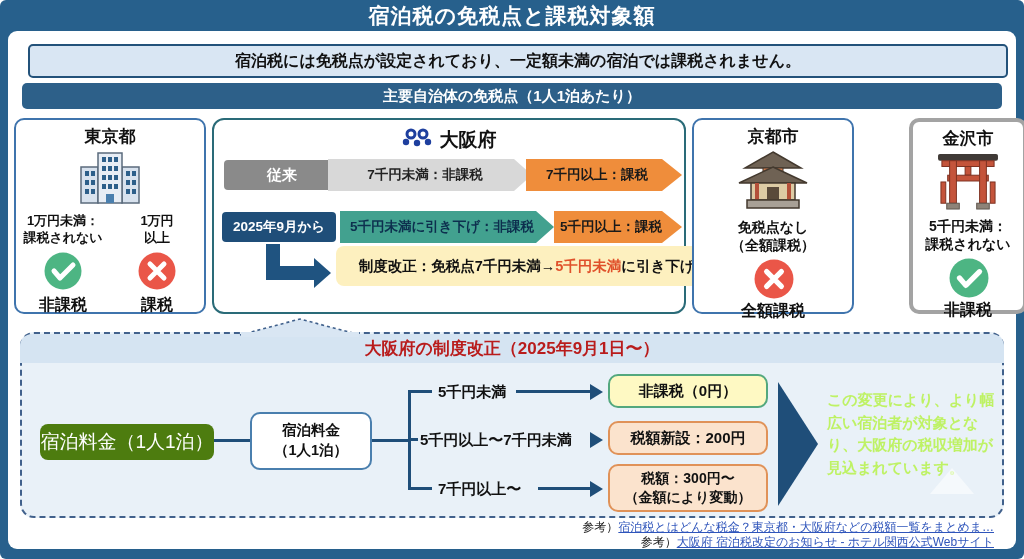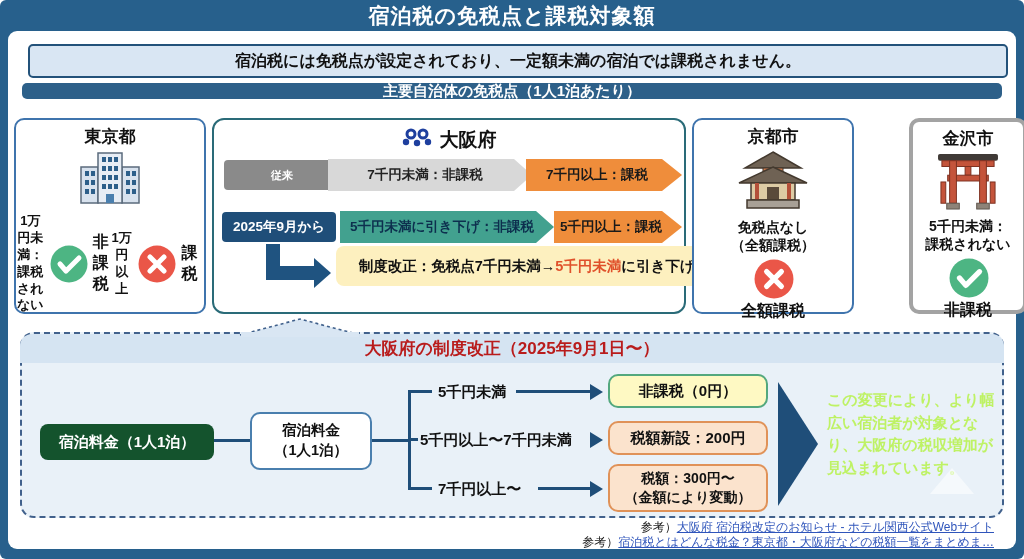--- a/index.html
+++ b/index.html
@@ -3,43 +3,43 @@
 <meta charset="utf-8">
 <style>
   html,body{margin:0;padding:0;}
   body{font-family:"Liberation Sans","DejaVu Sans",sans-serif;}
   .frame{position:relative;width:1024px;height:559px;background:#27608c;overflow:hidden;border-radius:6px;}
   .app-title{position:absolute;top:0;left:0;width:1024px;height:31px;display:flex;align-items:center;justify-content:center;
     color:#ffffff;font-size:21px;font-weight:bold;letter-spacing:1px;}
   .inner{position:absolute;left:8px;top:31px;width:1008px;height:518px;background:#ffffff;border-radius:9px;}
   .banner-intro{position:absolute;left:28px;top:44px;width:976px;height:30px;background:#d9e6f3;border:2px solid #23527a;
     border-radius:5px;display:flex;align-items:center;justify-content:center;font-size:16px;font-weight:bold;color:#111;}
-  .banner-section{position:absolute;left:22px;top:83px;width:980px;height:16px;background:#2d6089;border-radius:5px;
+  .banner-section{position:absolute;left:22px;top:83px;width:980px;height:26px;background:#2d6089;border-radius:5px;
     display:flex;align-items:center;justify-content:center;font-size:15px;font-weight:bold;color:#fff;}
 
   
   .card{position:absolute;top:118px;height:196px;background:#fff;border-radius:10px;box-sizing:border-box;}
   .card-col{display:flex;flex-direction:column;align-items:center;}
   .card-title{font-size:17px;font-weight:bold;color:#111;margin-top:5px;}
   .card-tokyo{left:14px;width:192px;border:2px solid #3f74ad;}
   .card-kyoto{left:692px;width:162px;border:2px solid #3f74ad;}
   .card-kanazawa{left:909px;width:118px;border:4px solid #a3a3a3;}
   .card-osaka{left:212px;width:474px;border:2px solid #2a6b78;border-radius:12px;}
   .cond{font-size:13px;font-weight:bold;color:#111;text-align:center;white-space:pre-line;line-height:1.3;}
   .verdict{font-size:16px;font-weight:bold;color:#111;}
   .two-cols{display:flex;width:100%;margin-top:4px;}
-  .two-cols .col{flex:1;display:flex;align-items:center;gap:5px;}
+  .two-cols .col{flex:1;display:flex;flex-direction:column;align-items:center;gap:5px;}
   .badge{width:38px;height:38px;}
 
   
   .osaka-head{position:absolute;top:6px;left:0;width:100%;display:flex;align-items:center;justify-content:center;gap:8px;}
   .osaka-name{font-size:19px;font-weight:bold;color:#111;}
   .pill{position:absolute;height:30px;border-radius:4px;display:flex;align-items:center;justify-content:center;
     color:#fff;font-weight:bold;}
-  .pill-old{left:10px;top:40px;width:116px;background:#8a8a8a;font-size:11px;}
+  .pill-old{left:10px;top:40px;width:116px;background:#8a8a8a;font-size:15px;}
   .pill-new{left:8px;top:92px;width:114px;background:#1f4e79;font-size:13.5px;}
   .arrow{position:absolute;height:32px;display:flex;align-items:center;justify-content:center;
     font-weight:bold;font-size:13.5px;}
   .arrow-old-mid{left:114px;top:39px;width:204px;background:#d8d8d8;color:#222;
     clip-path:polygon(0 0,186px 0,100% 50%,186px 100%,0 100%);padding-right:10px;box-sizing:border-box;}
   .arrow-old-right{left:312px;top:39px;width:156px;background:#ef8d3b;color:#1a1a1a;
     clip-path:polygon(0 0,136px 0,100% 50%,136px 100%,0 100%);padding-right:14px;box-sizing:border-box;}
   .arrow-new-mid{left:126px;top:91px;width:214px;background:#42a18f;color:#0d2f4e;
     clip-path:polygon(0 0,196px 0,100% 50%,196px 100%,0 100%);padding-right:10px;box-sizing:border-box;}
   .arrow-new-right{left:340px;top:91px;width:128px;background:#ef8d3b;color:#1a1a1a;
@@ -52,22 +52,22 @@
     display:flex;align-items:center;justify-content:center;font-size:14.5px;font-weight:bold;color:#111;}
   .note .hl{color:#e0512b;}
 
   
   .panel{position:absolute;left:20px;top:332px;width:984px;height:186px;background:#e9f1f8;
     border:2px dashed #41618c;border-radius:14px;box-sizing:border-box;}
   .panel-band{position:absolute;left:20px;top:334px;width:984px;height:29px;background:#d5e4f2;
     border-radius:12px 12px 0 0;display:flex;align-items:center;justify-content:center;
     font-size:17px;font-weight:bold;color:#b91c1c;}
   .notch{position:absolute;left:238px;top:316px;width:124px;height:21px;}
-  .src-box{position:absolute;left:40px;top:424px;width:174px;height:36px;background:#14532d;border-radius:8px;
-    display:flex;align-items:center;justify-content:center;color:#fff;font-size:15px;font-weight:bold;}
+  .src-box{position:absolute;left:40px;top:424px;width:174px;height:36px;background:#4d7c0f;border-radius:8px;
+    display:flex;align-items:center;justify-content:center;color:#fff;font-size:19px;font-weight:normal;}
   .rate-box{position:absolute;left:250px;top:412px;width:122px;height:58px;background:#fff;border:2.5px solid #4a7fae;
     border-radius:10px;display:flex;align-items:center;justify-content:center;text-align:center;
     font-size:14.5px;font-weight:bold;color:#111;white-space:pre-line;line-height:1.35;box-sizing:border-box;}
   .hline{position:absolute;height:3px;background:#1f4e79;}
   .vline{position:absolute;width:3px;background:#1f4e79;}
   .branch-label{position:absolute;font-size:15px;font-weight:bold;color:#111;white-space:nowrap;}
   .ahead{position:absolute;width:0;height:0;border-left:13px solid #1f4e79;
     border-top:8px solid transparent;border-bottom:8px solid transparent;}
   .result{position:absolute;left:608px;width:160px;border-radius:10px;display:flex;align-items:center;justify-content:center;
     font-weight:bold;color:#111;text-align:center;white-space:pre-line;box-sizing:border-box;}
@@ -271,20 +271,20 @@
   <div class="ahead" style="left:590px;top:481px;"></div>
   <div class="result result-orange" style="top:464px;height:48px;font-size:14px;line-height:1.35;">税額：300円〜
 （金額により変動）</div>
 
   <div class="big-arrow"></div>
   <div class="conclusion">この変更により、より幅広い宿泊者が対象となり、大阪府の税収増加が見込まれています。</div>
   <div class="watermark"></div>
 
   <div class="footer">
     <div>
+      <span class="ref-prefix">参考）</span><a>宿泊税とはどんな税金？東京都・大阪府などの税額一覧をまとめま…</a>
+    </div>
+    <div>
       <span class="ref-prefix">参考）</span><a>大阪府 宿泊税改定のお知らせ - ホテル関西公式Webサイト</a>
     </div>
-    <div>
-      <span class="ref-prefix">参考）</span><a>宿泊税とはどんな税金？東京都・大阪府などの税額一覧をまとめま…</a>
-    </div>
   </div>
 
 </div>
 
 </body></html>

